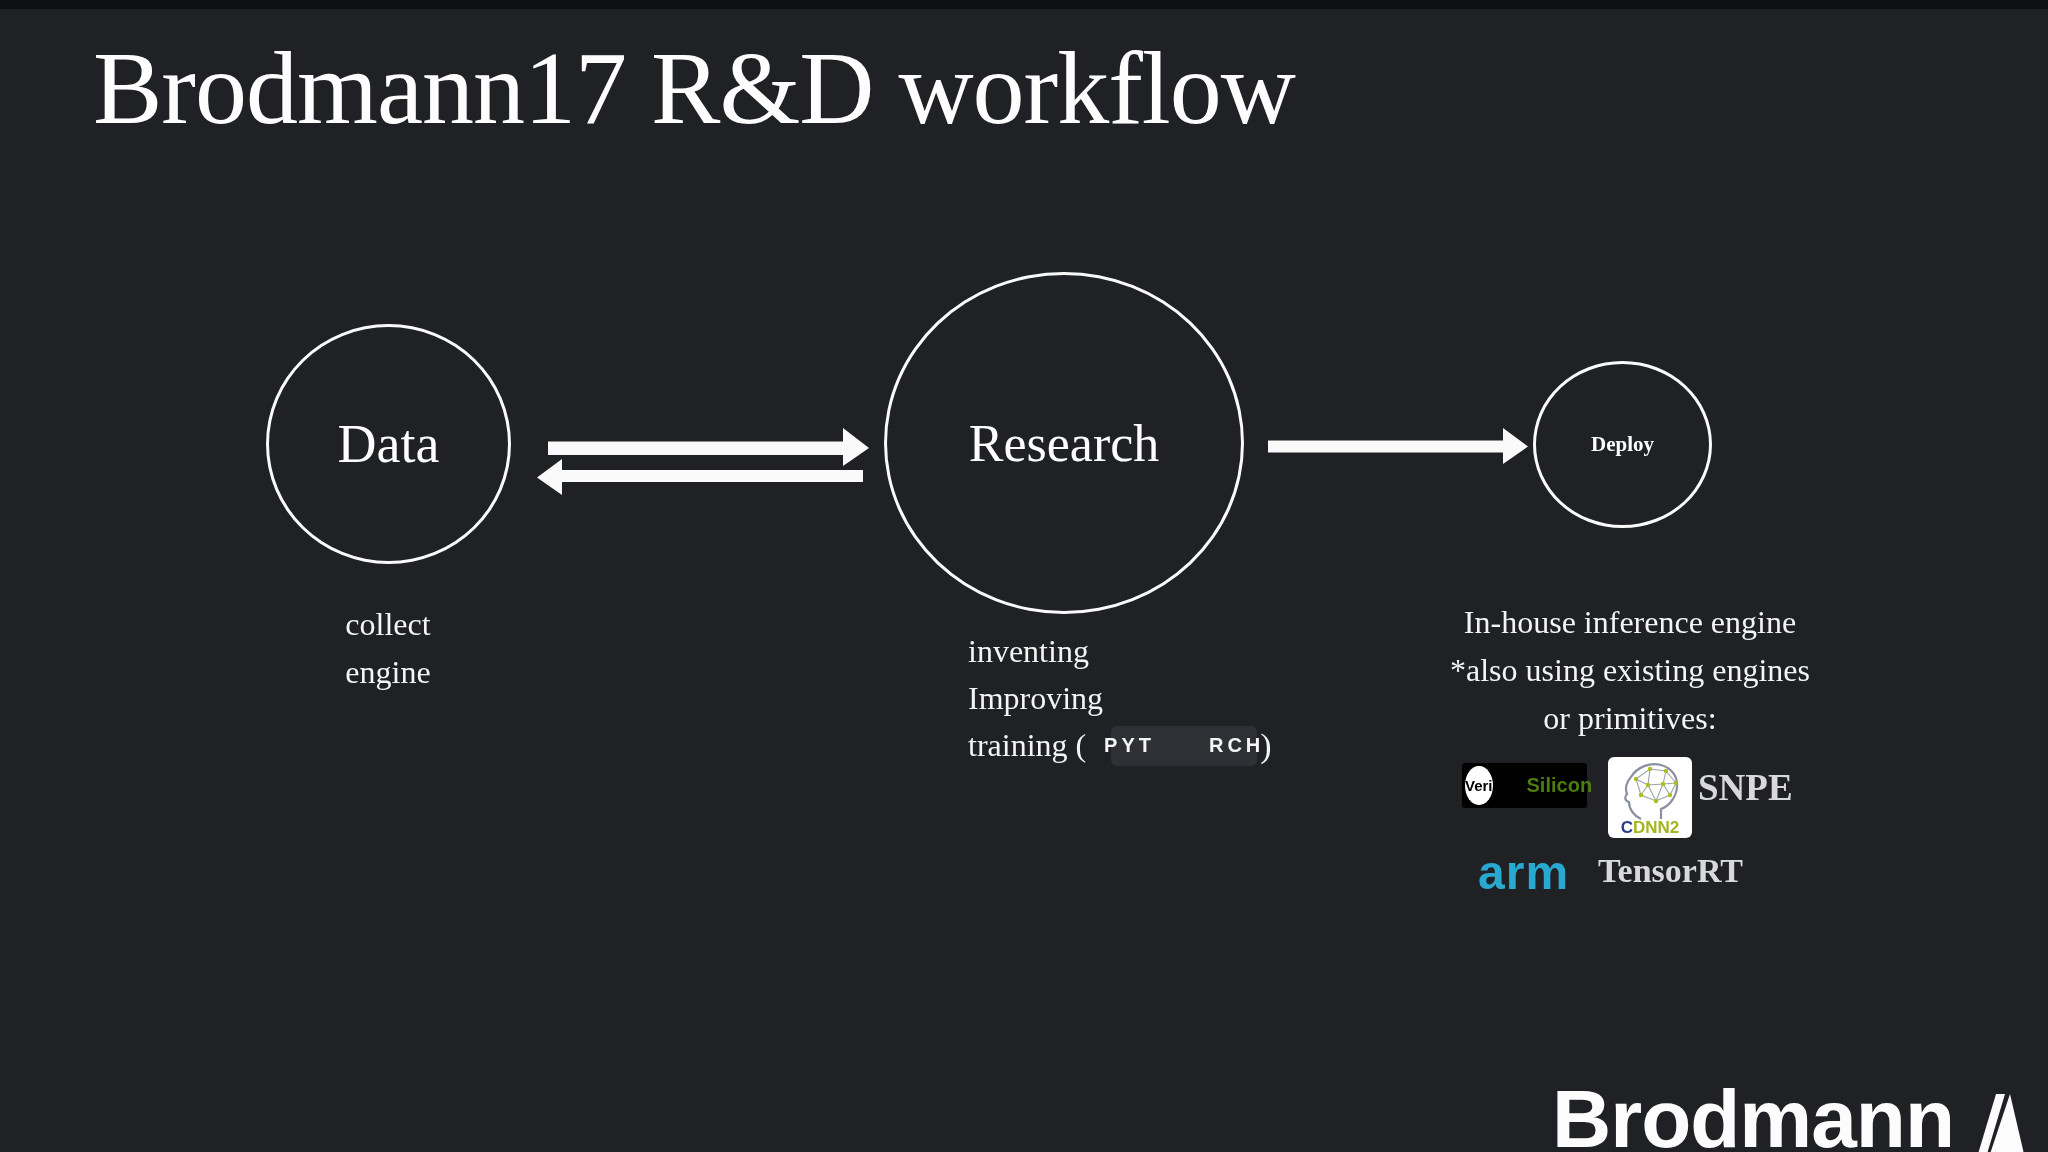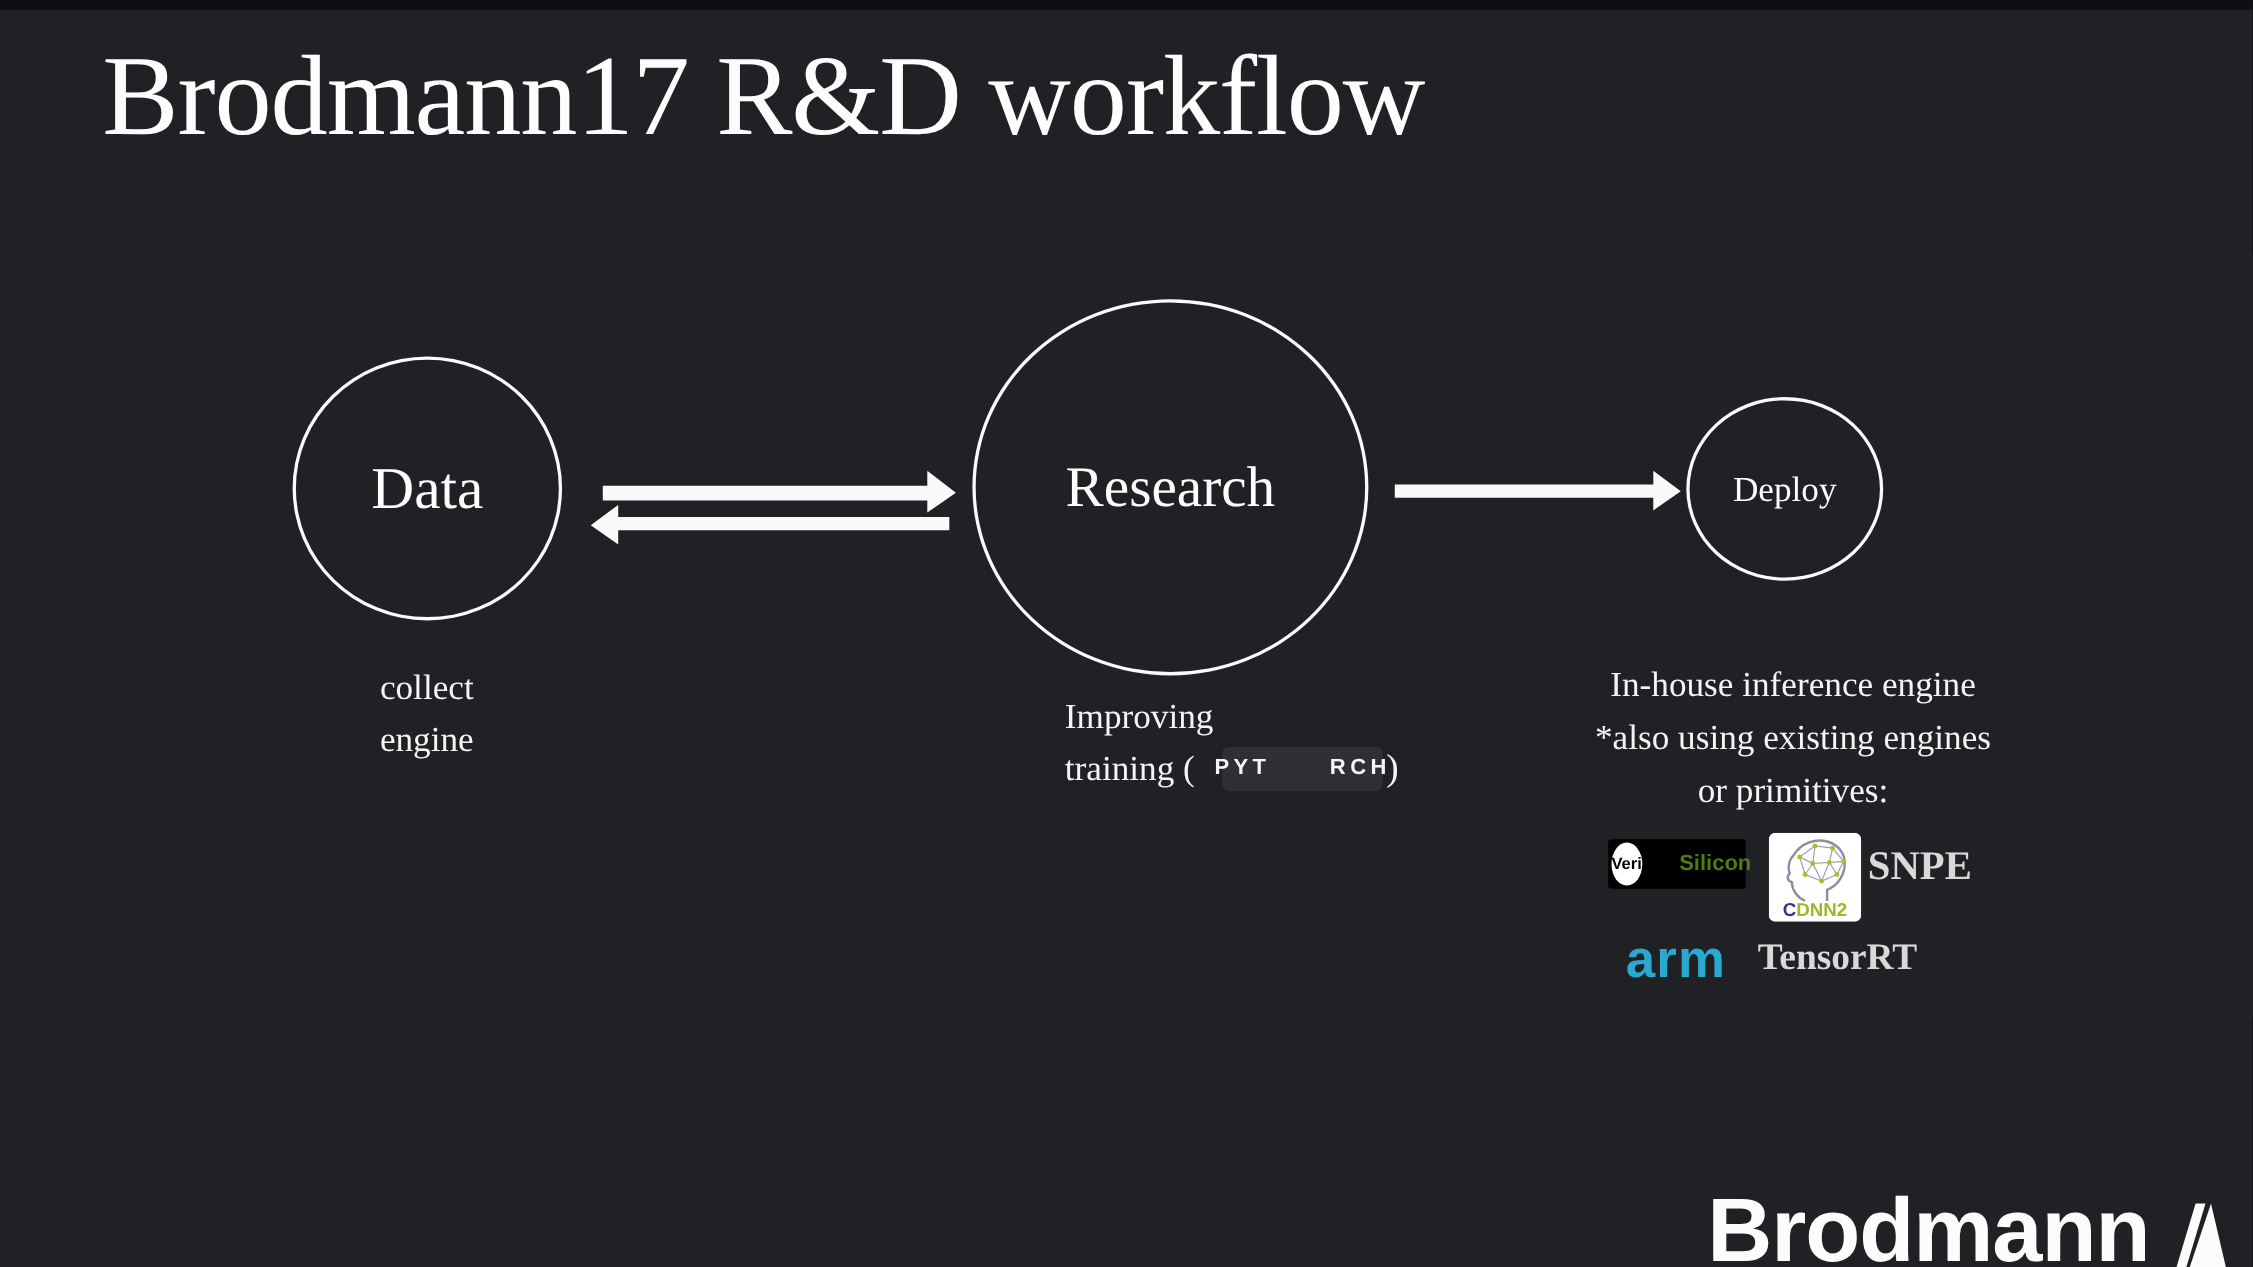--- a/index.html
+++ b/index.html
@@ -17,21 +17,21 @@
   .node{
     border:3px solid #fafafa;border-radius:50%;box-sizing:border-box;
     display:flex;align-items:center;justify-content:center;
   }
   .node-data{left:266px;top:324px;width:245px;height:240px;}
   .node-research{left:884px;top:272px;width:360px;height:342px;}
   .node-deploy{left:1533px;top:361px;width:179px;height:167px;}
   .node-label{color:#fdfdfd;}
   .label-data{font-size:54px;}
   .label-research{font-size:52px;}
-  .label-deploy{font-size:32px;font-weight:normal;}
+  .label-deploy{font-size:21px;font-weight:bold;}
   .arrow-layer{left:0;top:0;width:2048px;height:1152px;pointer-events:none;}
   .notes{font-size:32px;color:#f4f4f4;}
   .notes-data{left:268px;top:600px;width:240px;text-align:center;line-height:48px;}
   .notes-research{left:968px;top:628px;line-height:47px;}
   .notes-deploy{left:1438px;top:598px;width:384px;text-align:center;line-height:48px;}
   .training-line{display:flex;align-items:center;height:47px;}
   .pytorch-badge{
     margin-left:25px;width:146px;height:40px;border-radius:6px;background:#2e3036;
     display:flex;align-items:center;justify-content:center;
     font-family:"Liberation Sans", sans-serif;font-weight:bold;font-size:20px;
@@ -88,20 +88,21 @@
   <div class="abs node node-deploy">
     <span class="node-label label-deploy">Deploy</span>
   </div>
 
   <div class="abs notes notes-data">
     <div>collect</div>
     <div>engine</div>
   </div>
 
   <div class="abs notes notes-research">
+    <div>inventing</div>
     <div>Improving</div>
     <div class="training-line">
       <span>training (</span>
       <span class="pytorch-badge">
         <span>PYT</span>
         <svg width="17" height="24" viewBox="0 0 24 32">
           <path d="M12 1 C10 7 5 10 5 17 a7 7 0 0 0 14 0 C19 12 14 8 12 1 Z" fill="#ee4c2c"></path>
           <path d="M12 10 C11 13 9 14.5 9 18 a3.6 3.6 0 0 0 7.2 0 C16.2 15 13 13 12 10 Z" fill="#f6f6f6"></path>
           <circle cx="19.5" cy="3.5" r="1.8" fill="#8a63d2"></circle>
         </svg>

